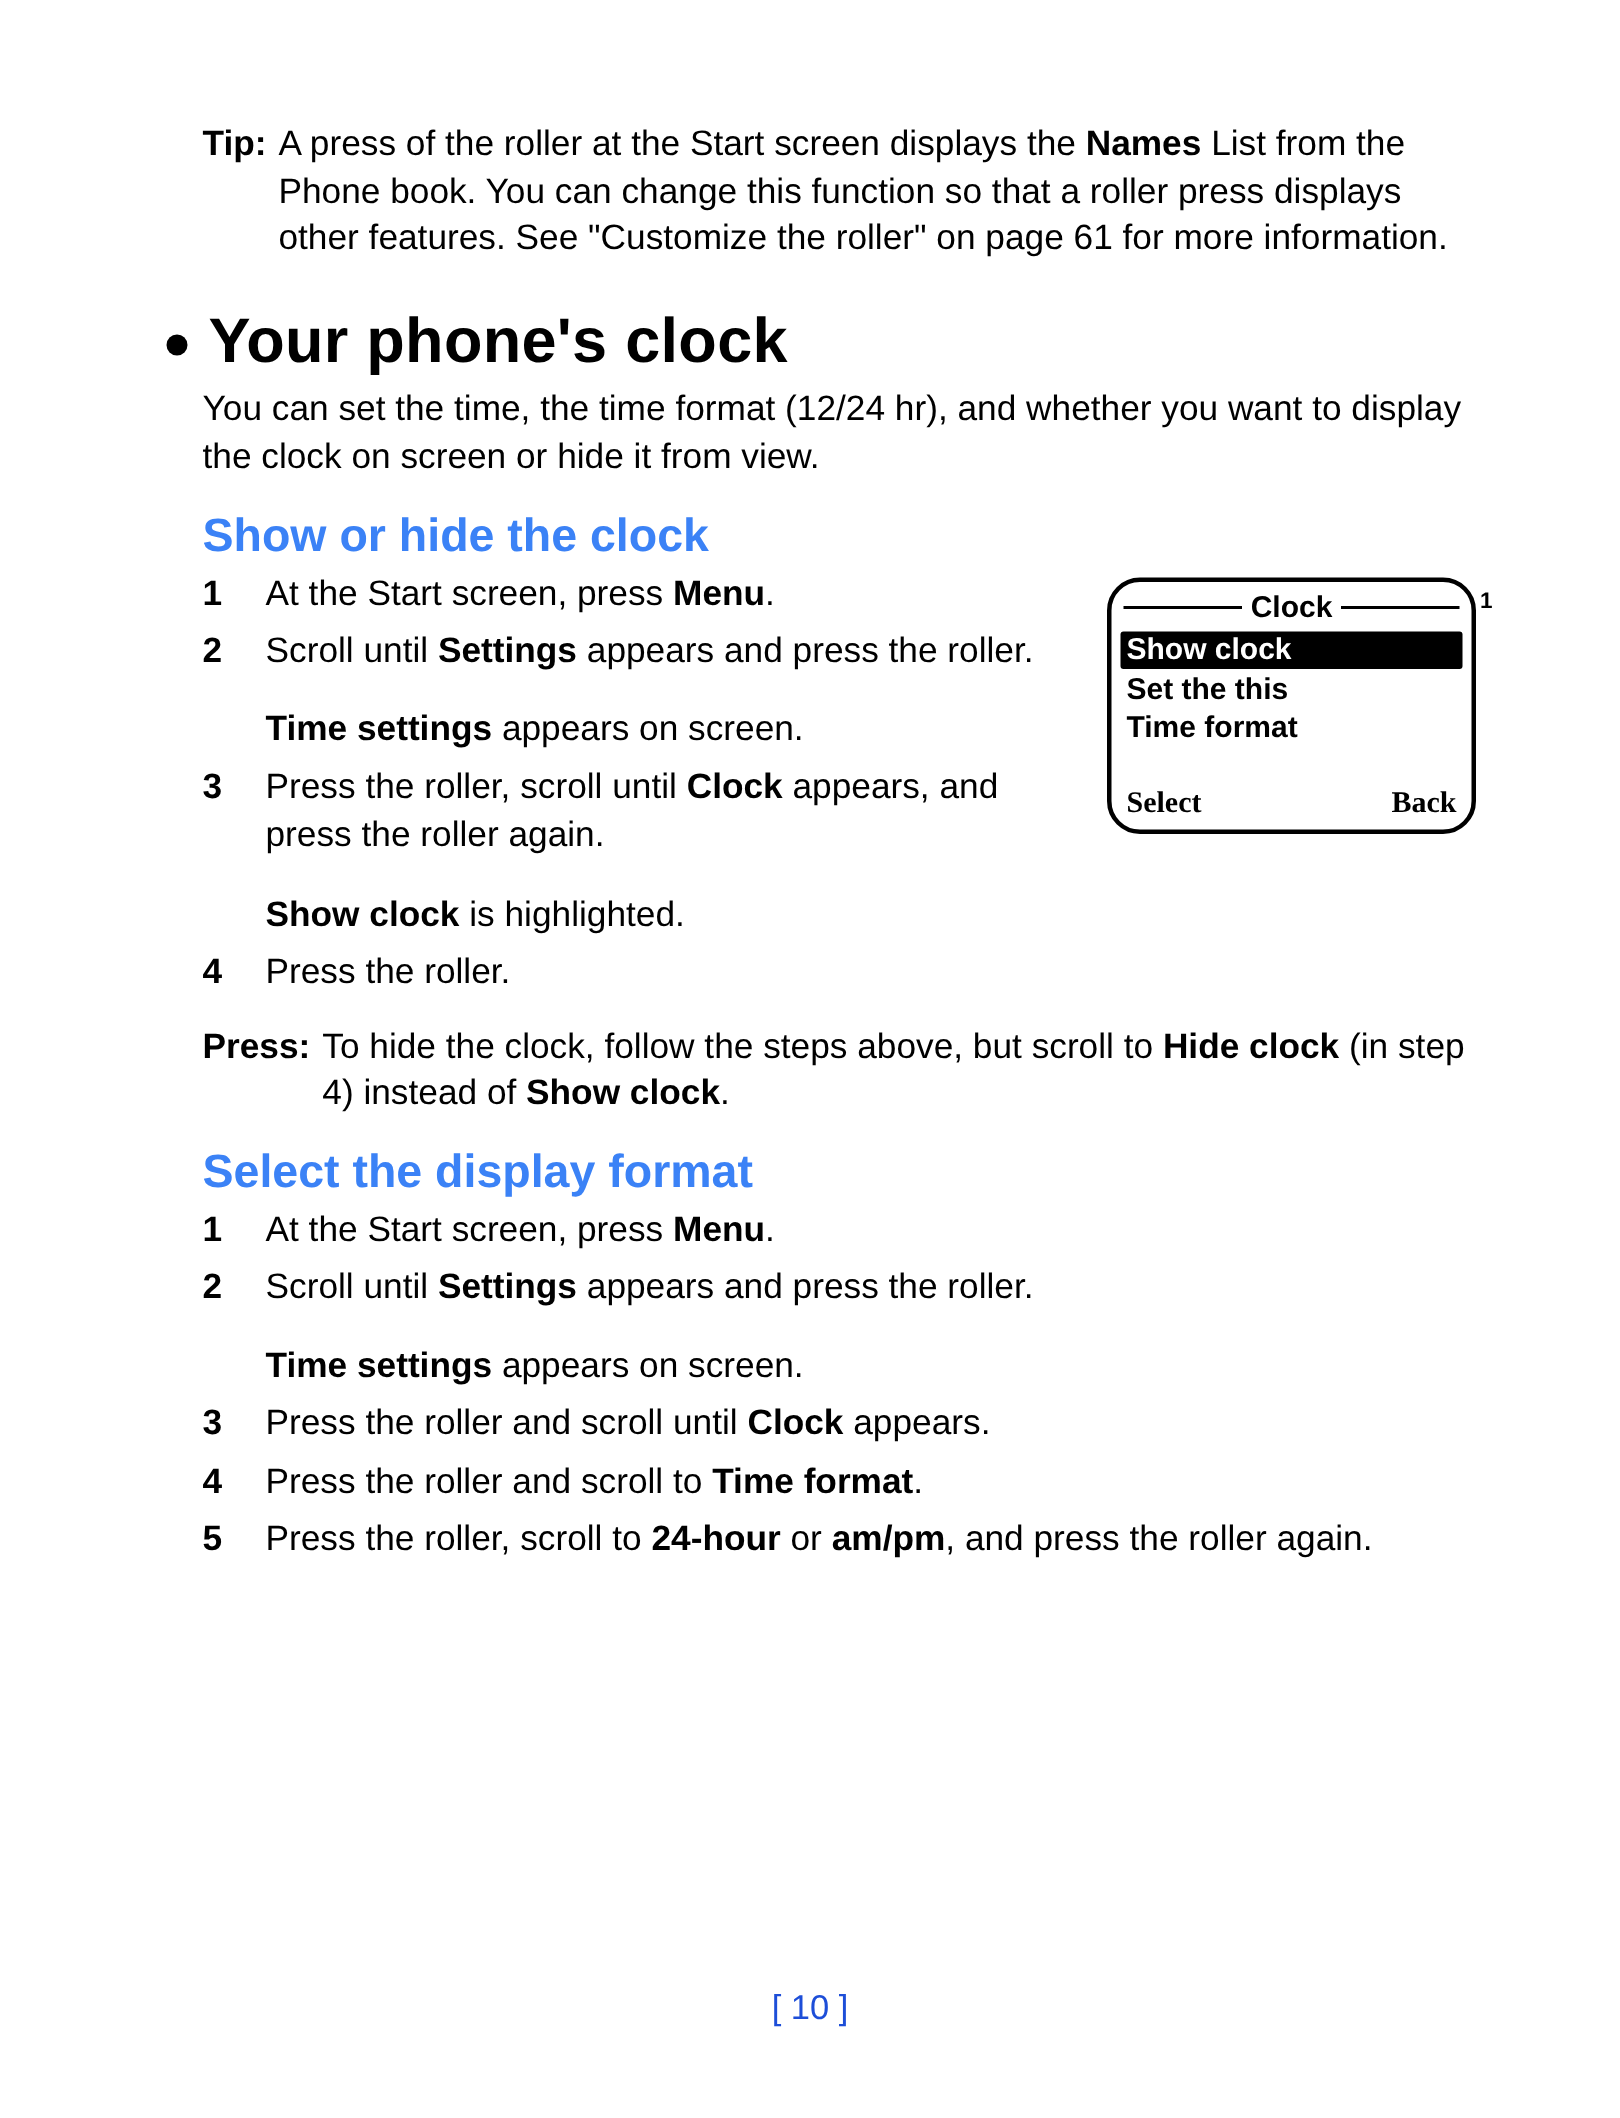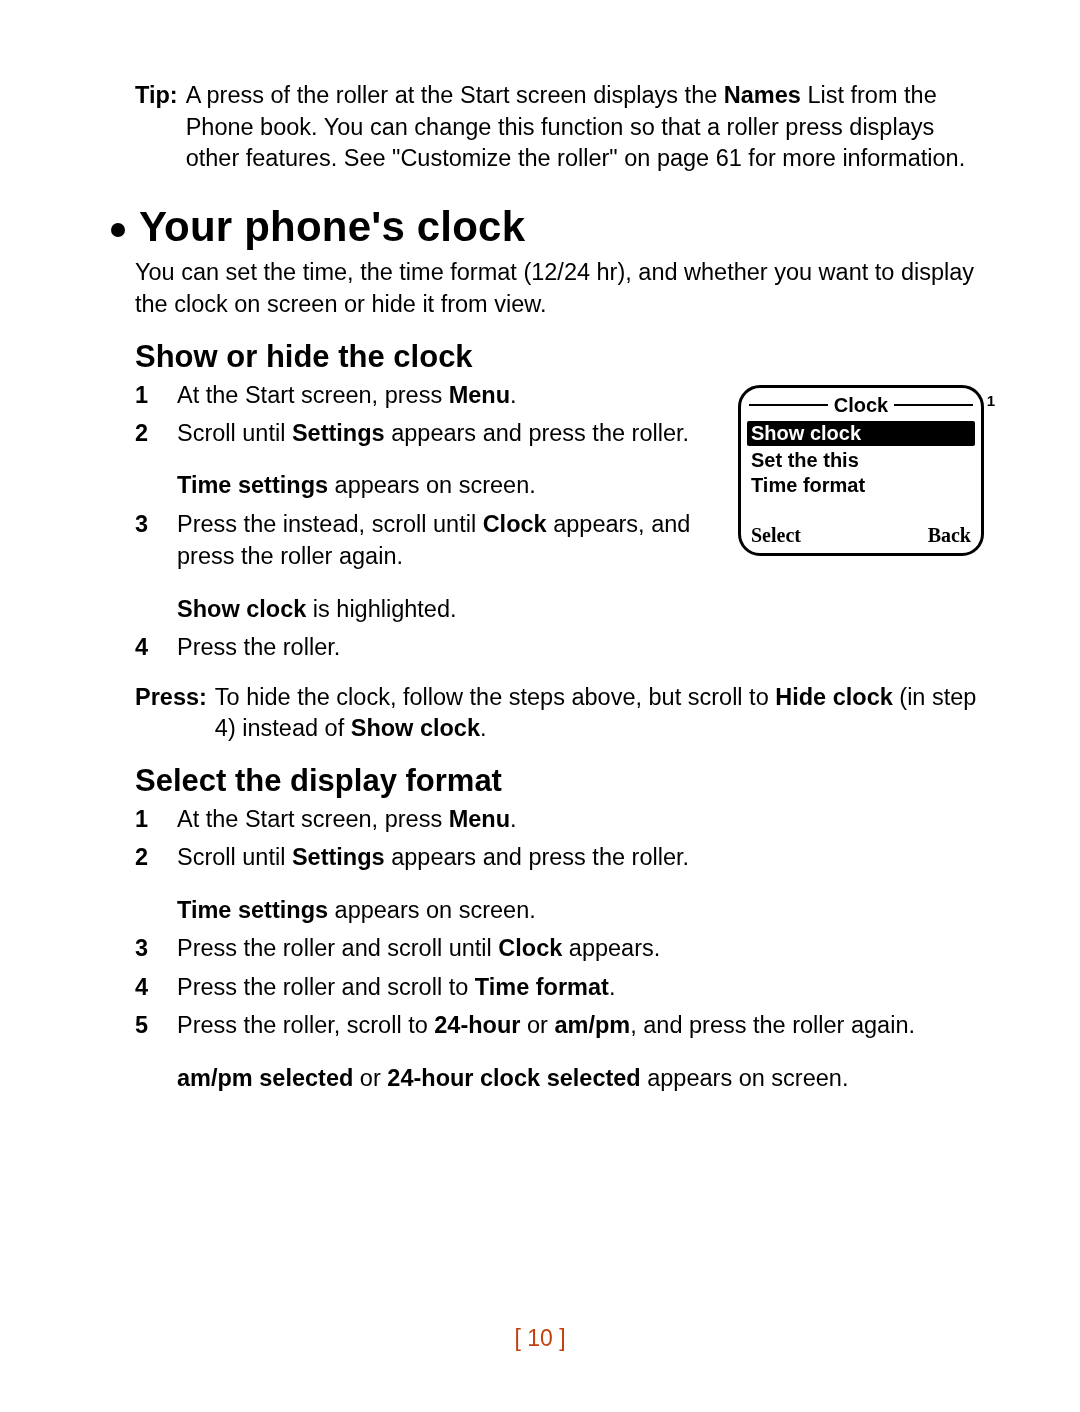--- a/index.html
+++ b/index.html
@@ -36,21 +36,21 @@
     font-size:42px;
     font-weight:700;
     margin:0;
     letter-spacing:0.2px;
   }
   .intro{
     font-size:23.5px;line-height:1.35;
     margin:6px 0 14px 0;
   }
   h2{
-    color:#000000;
+    color:#3b82f6;
     font-size:31px;
     font-weight:700;
     margin:18px 0 4px 0;
   }
   ol.steps{
     list-style:none;
     padding:0;margin:0;
     font-size:23.5px;line-height:1.38;
   }
   ol.steps > li{
@@ -127,21 +127,21 @@
   }
   .clock-icon::after{
     content:"";position:absolute;
     left:10px;top:10px;width:8px;height:2px;background:#000;
     transform-origin:left center;transform:rotate(25deg);
   }
   .page-num{
     position:absolute;
     bottom:60px;left:0;right:0;
     text-align:center;
-    color:#c2410c;
+    color:#1d4ed8;
     font-size:23px;
   }
 </style>
 </head>
 <body>
 <div class="page">
 
   <div class="tip-block">
     <span class="tip-label">Tip:</span>
     <span class="tip-text">
@@ -164,21 +164,21 @@
           <span class="num">1</span>
           <span>At the Start screen, press </span><b>Menu</b><span>.</span>
         </li>
         <li>
           <span class="num">2</span>
           <span>Scroll until </span><b>Settings</b><span> appears and press the roller.</span>
           <div class="indent"><b>Time settings</b><span> appears on screen.</span></div>
         </li>
         <li>
           <span class="num">3</span>
-          <span>Press the instead, scroll until </span><b>Clock</b><span> appears, and press the roller again.</span>
+          <span>Press the roller, scroll until </span><b>Clock</b><span> appears, and press the roller again.</span>
           <div class="indent"><b>Show clock</b><span> is highlighted.</span></div>
         </li>
         <li>
           <span class="num">4</span>
           <span>Press the roller.</span>
         </li>
       </ol>
     </div>
 
     <div class="phone-screen">
@@ -222,18 +222,17 @@
       <span class="num">3</span>
       <span>Press the roller and scroll until </span><b>Clock</b><span> appears.</span>
     </li>
     <li>
       <span class="num">4</span>
       <span>Press the roller and scroll to </span><b>Time format</b><span>.</span>
     </li>
     <li>
       <span class="num">5</span>
       <span>Press the roller, scroll to </span><b>24-hour</b><span> or </span><b>am/pm</b><span>, and press the roller again.</span>
-      <div class="indent"><b>am/pm selected</b><span> or </span><b>24-hour clock selected</b><span> appears on screen.</span></div>
     </li>
   </ol>
 
   <div class="page-num">[ 10 ]</div>
 </div>
 
 </body></html>

